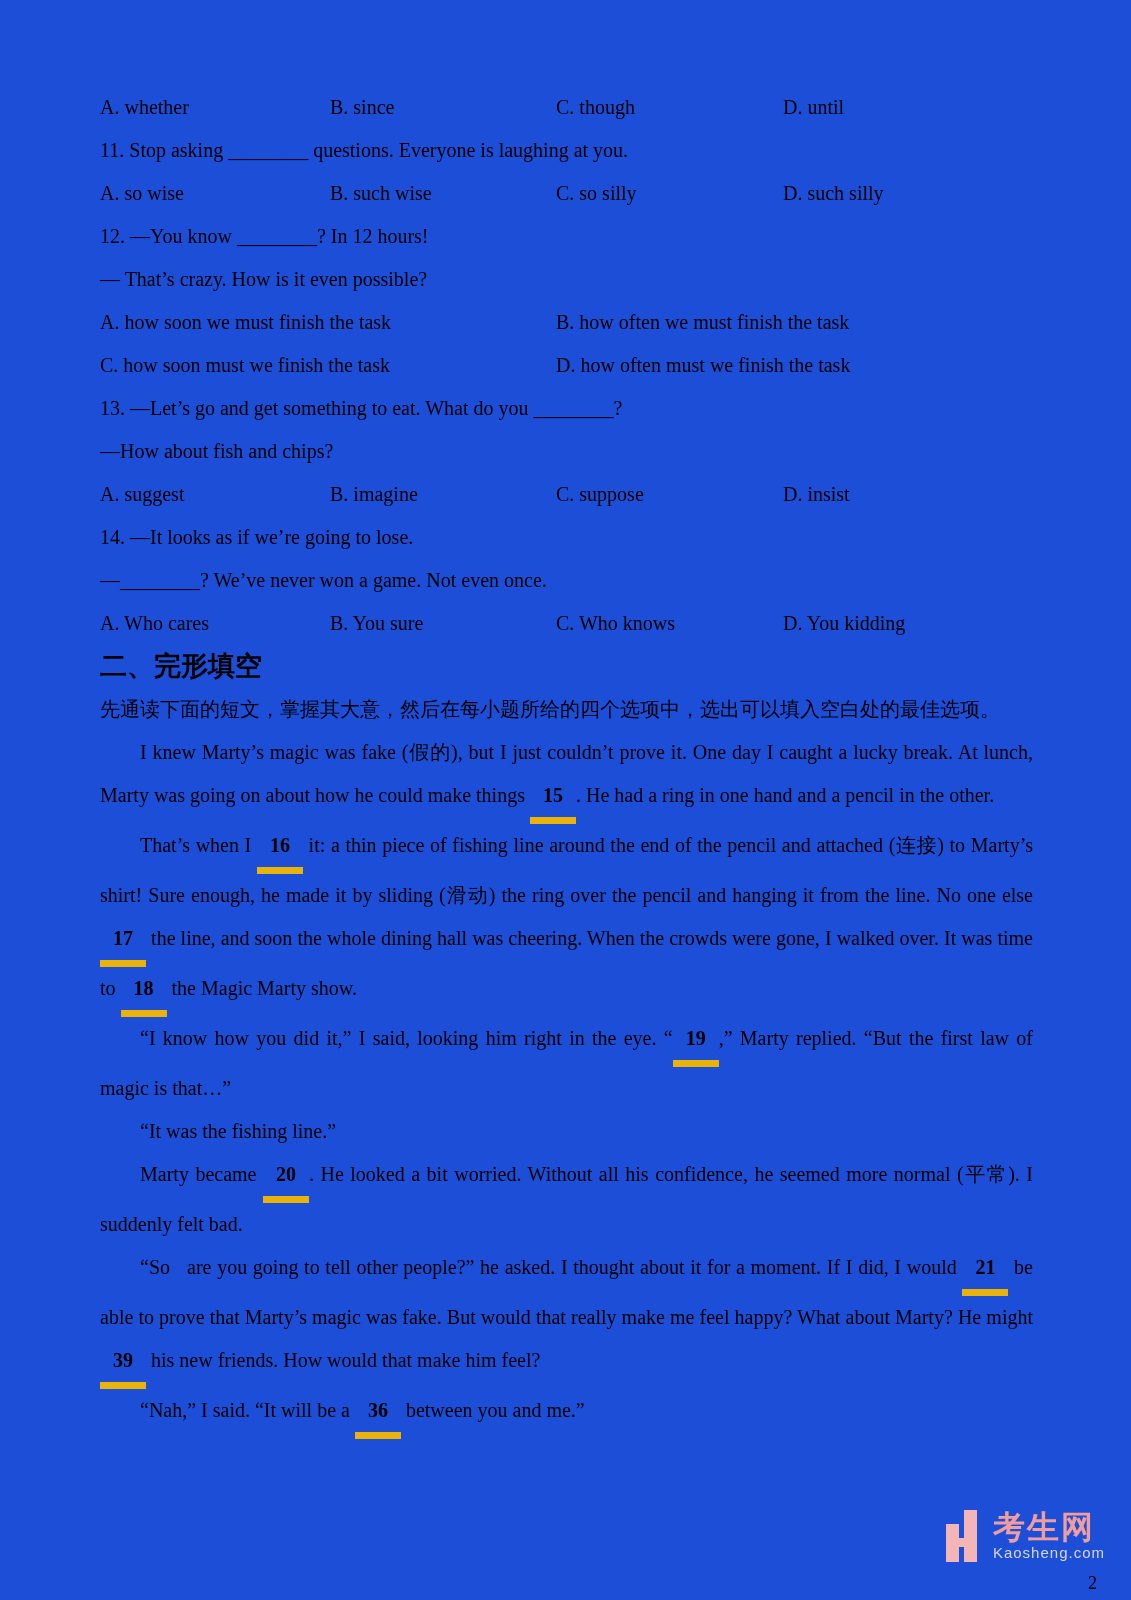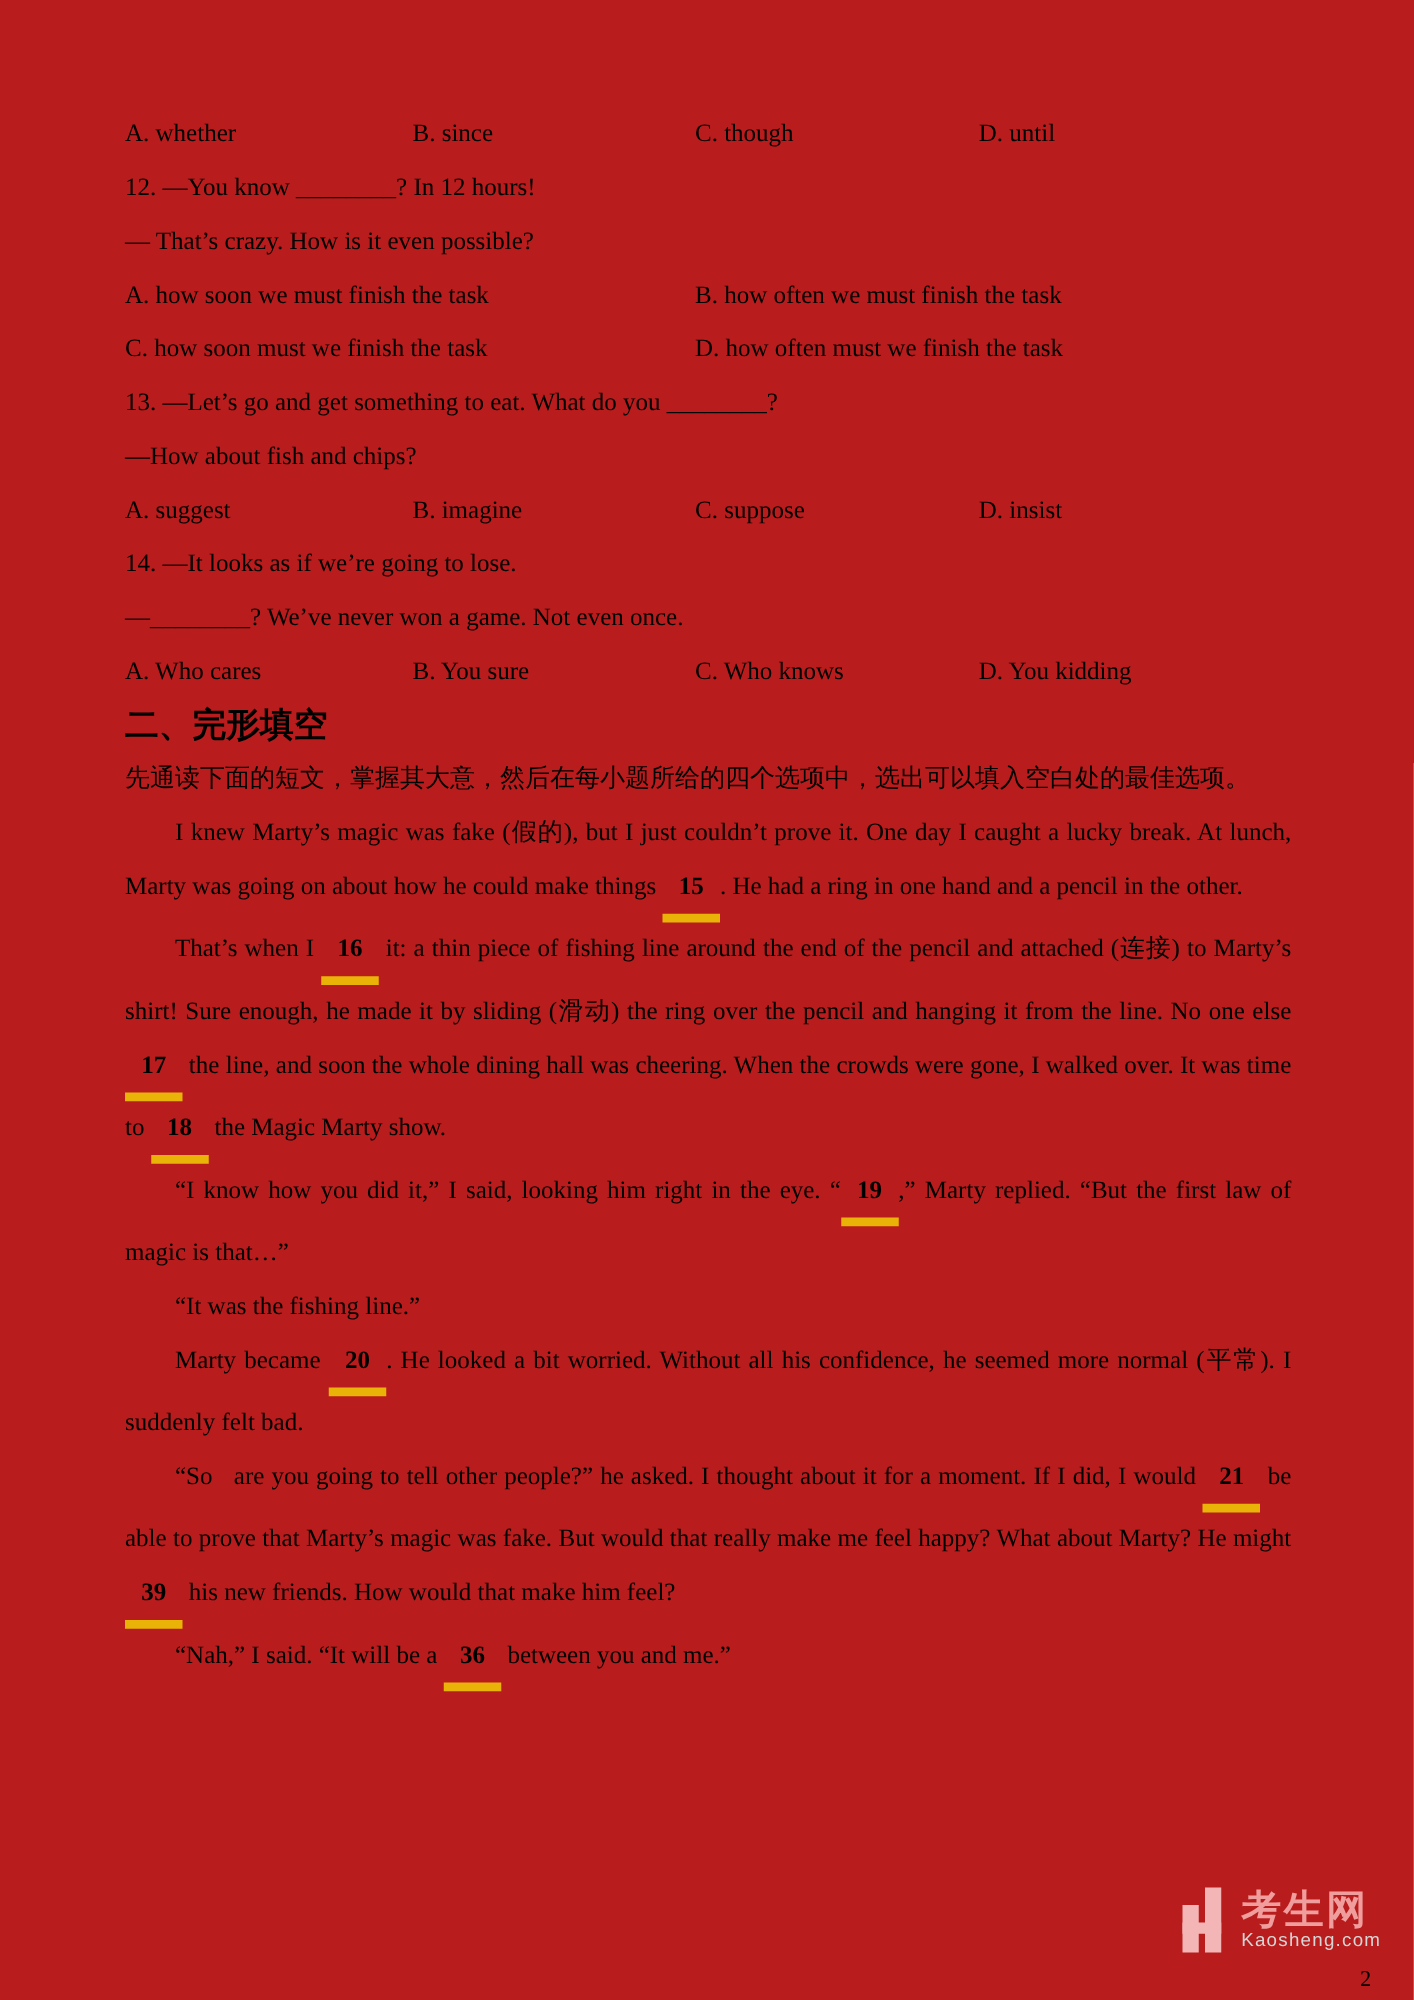--- a/index.html
+++ b/index.html
@@ -3,21 +3,21 @@
 <meta charset="utf-8">
 <style>
   * { margin: 0; padding: 0; box-sizing: border-box; }
   html, body { background: #ffffff; }
   body {
     width: 1131px; height: 1600px;
     position: relative; overflow: hidden;
     font-family: "Liberation Serif", "DejaVu Serif", serif;
     color: #000000;
   }
-  .page { position: absolute; inset: 0; background: #b91c1c; }
+  .page { position: absolute; inset: 0; background: #1d4ed8; }
   .content {
     padding: 86px 98px 0 100px;
     font-size: 20px;
     line-height: 43px;
   }
   .row { display: grid; }
   .cols4 { grid-template-columns: 230px 226px 227px auto; }
   .cols2 { grid-template-columns: 456px auto; }
   .opt { white-space: nowrap; }
   .stem, .reply { text-align: left; }
@@ -73,20 +73,27 @@
 <div class="page">
   <div class="content">
 
     <div class="row cols4">
       <span class="opt">A. whether</span>
       <span class="opt">B. since</span>
       <span class="opt">C. though</span>
       <span class="opt">D. until</span>
     </div>
 
+    <p class="stem rich">11. Stop asking ________ questions. Everyone is laughing at you.</p>
+    <div class="row cols4">
+      <span class="opt">A. so wise</span>
+      <span class="opt">B. such wise</span>
+      <span class="opt">C. so silly</span>
+      <span class="opt">D. such silly</span>
+    </div>
 
     <p class="stem rich">12. —You know ________? In 12 hours!</p>
     <p class="reply rich">— That’s crazy. How is it even possible?</p>
     <div class="row cols2">
       <span class="opt">A. how soon we must finish the task</span>
       <span class="opt">B. how often we must finish the task</span>
     </div>
     <div class="row cols2">
       <span class="opt">C. how soon must we finish the task</span>
       <span class="opt">D. how often must we finish the task</span>

